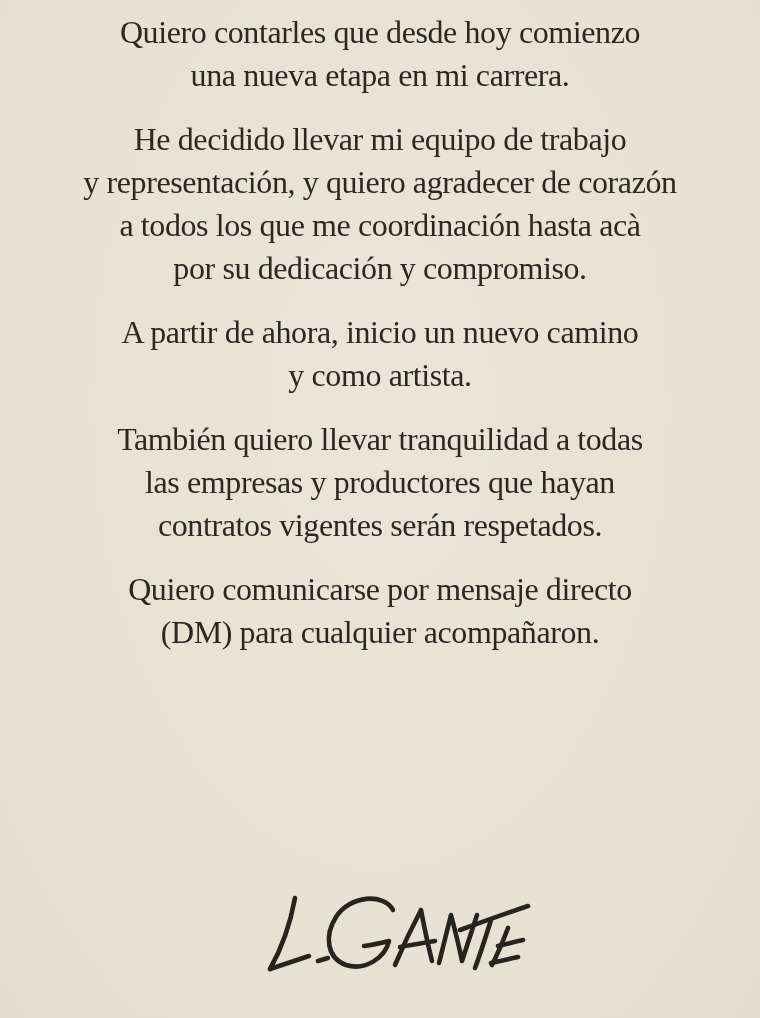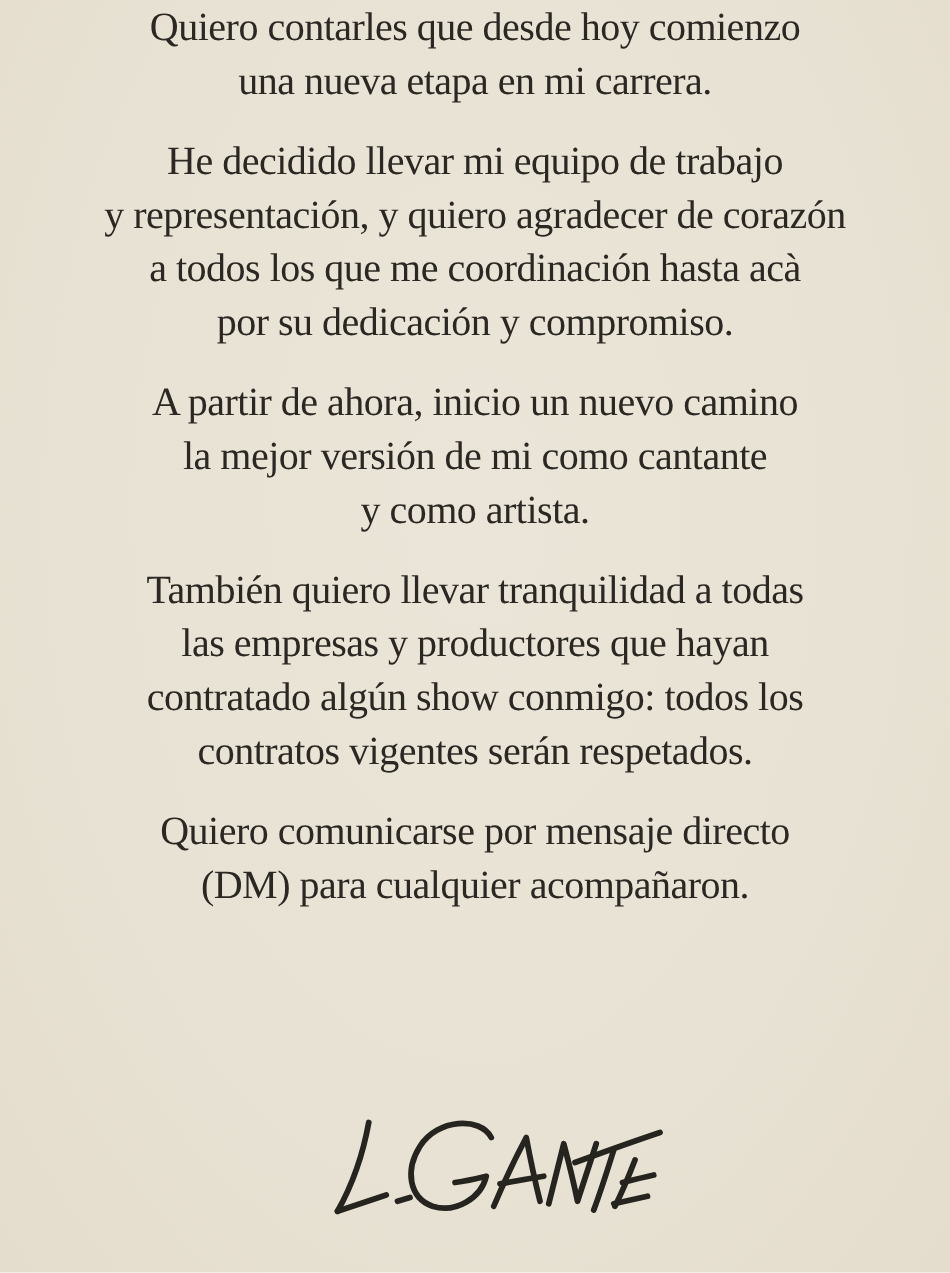--- a/index.html
+++ b/index.html
@@ -11,21 +11,21 @@
     height: 1018px;
     overflow: hidden;
     background: radial-gradient(ellipse at 50% 40%, #ebe5d9 0%, #e8e2d4 60%, #e4ddcd 100%);
     font-family: "Liberation Serif", "DejaVu Serif", serif;
   }
   .poster {
     position: relative;
     width: 760px;
     height: 716px;
     box-sizing: border-box;
-    padding-top: 0;
+    padding-top: 11px;
     text-align: center;
     color: #2b2823;
   }
   .paragraph {
     margin: 0 0 21px 0;
   }
   .line {
     font-size: 32px;
     line-height: 43px;
     letter-spacing: -0.4px;
@@ -64,28 +64,26 @@
 
   <div class="paragraph">
     <div class="line">He decidido llevar mi equipo de trabajo</div>
     <div class="line">y representación, y quiero agradecer de corazón</div>
     <div class="line">a todos los que me coordinación hasta acà</div>
     <div class="line">por su dedicación y compromiso.</div>
   </div>
 
   <div class="paragraph">
     <div class="line">A partir de ahora, inicio un nuevo camino</div>
-    <div class="line">la mejor versión de mi como cantante</div>
     <div class="line">y como artista.</div>
   </div>
 
   <div class="paragraph">
     <div class="line">También quiero llevar tranquilidad a todas</div>
     <div class="line">las empresas y productores que hayan</div>
-    <div class="line">contratado algún show conmigo: todos los</div>
     <div class="line">contratos vigentes serán respetados.</div>
   </div>
 
   <div class="paragraph">
     <div class="line">Quiero comunicarse por mensaje directo</div>
     <div class="line">(DM) para cualquier acompañaron.</div>
   </div>
 
 
   <div class="signature-wrap">

